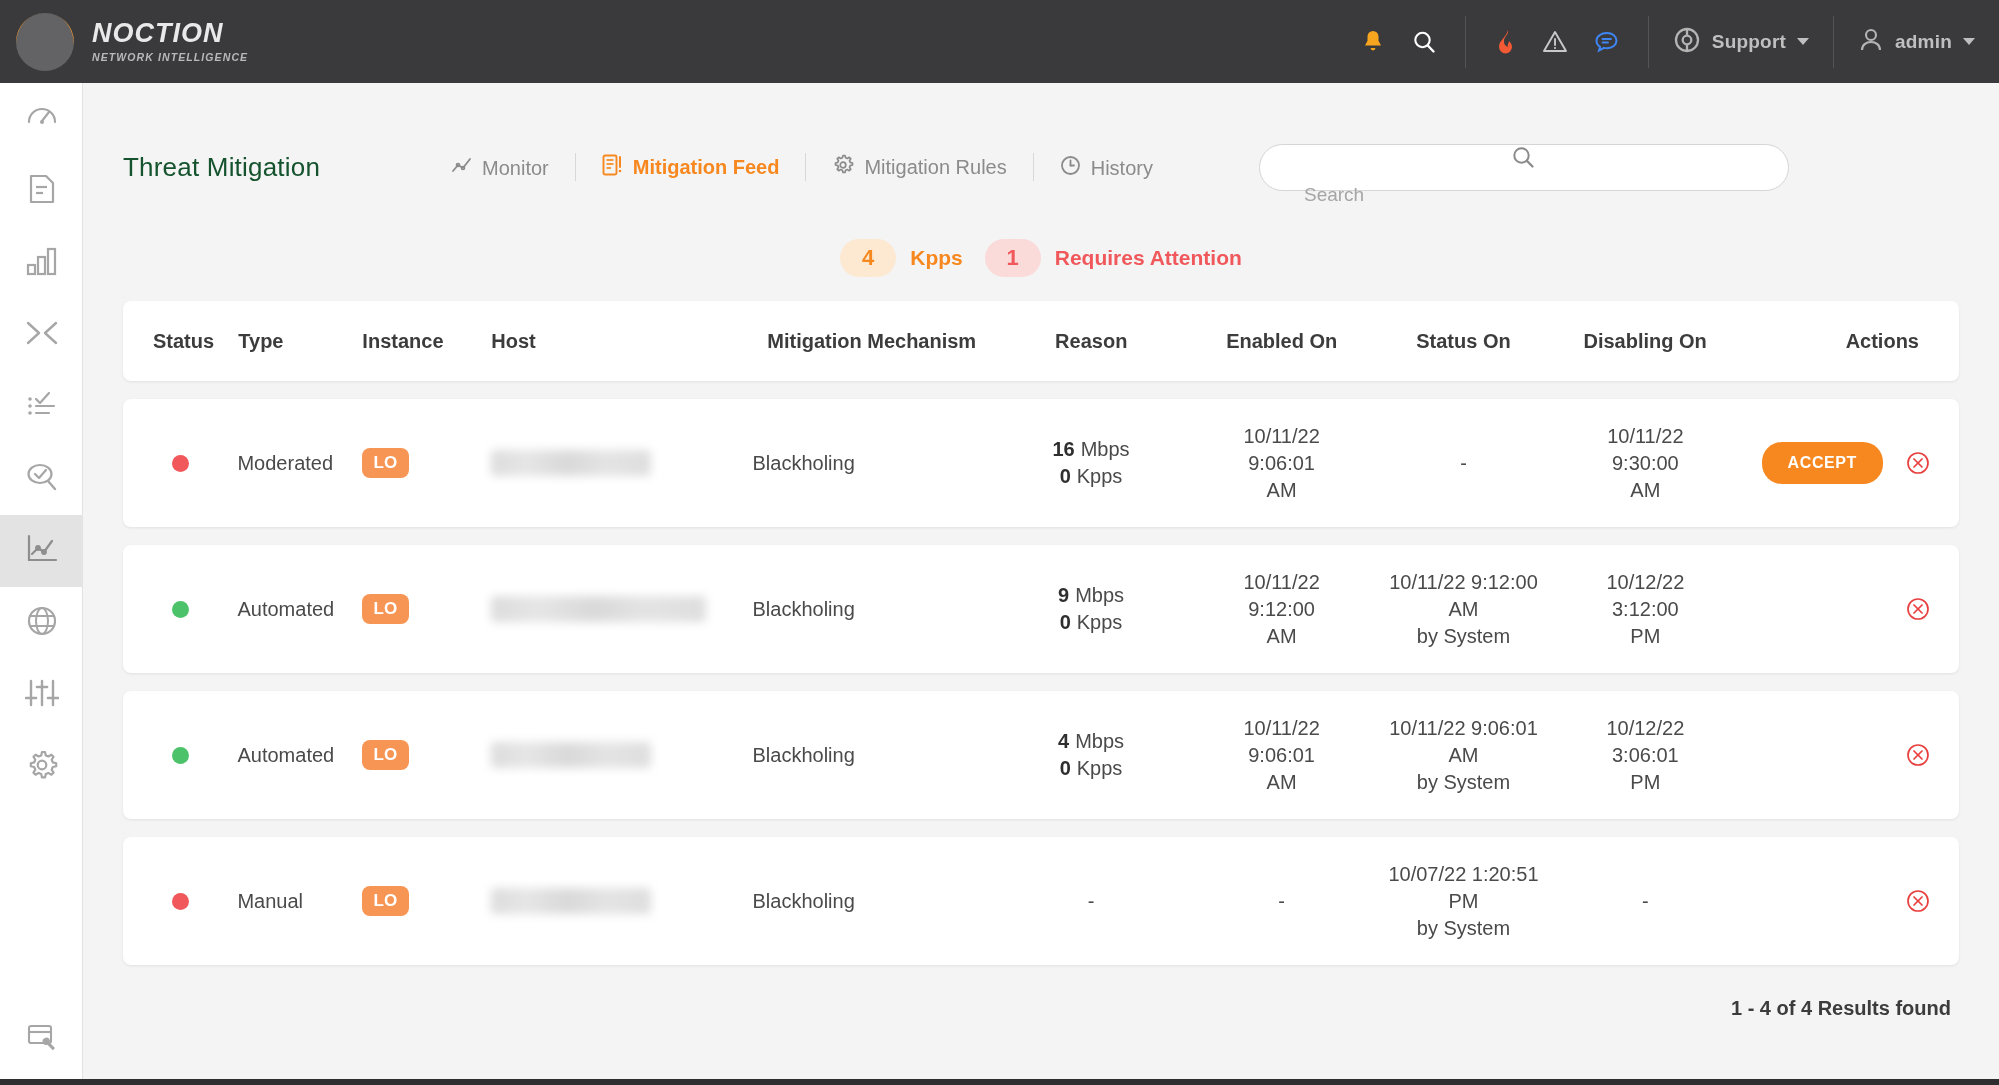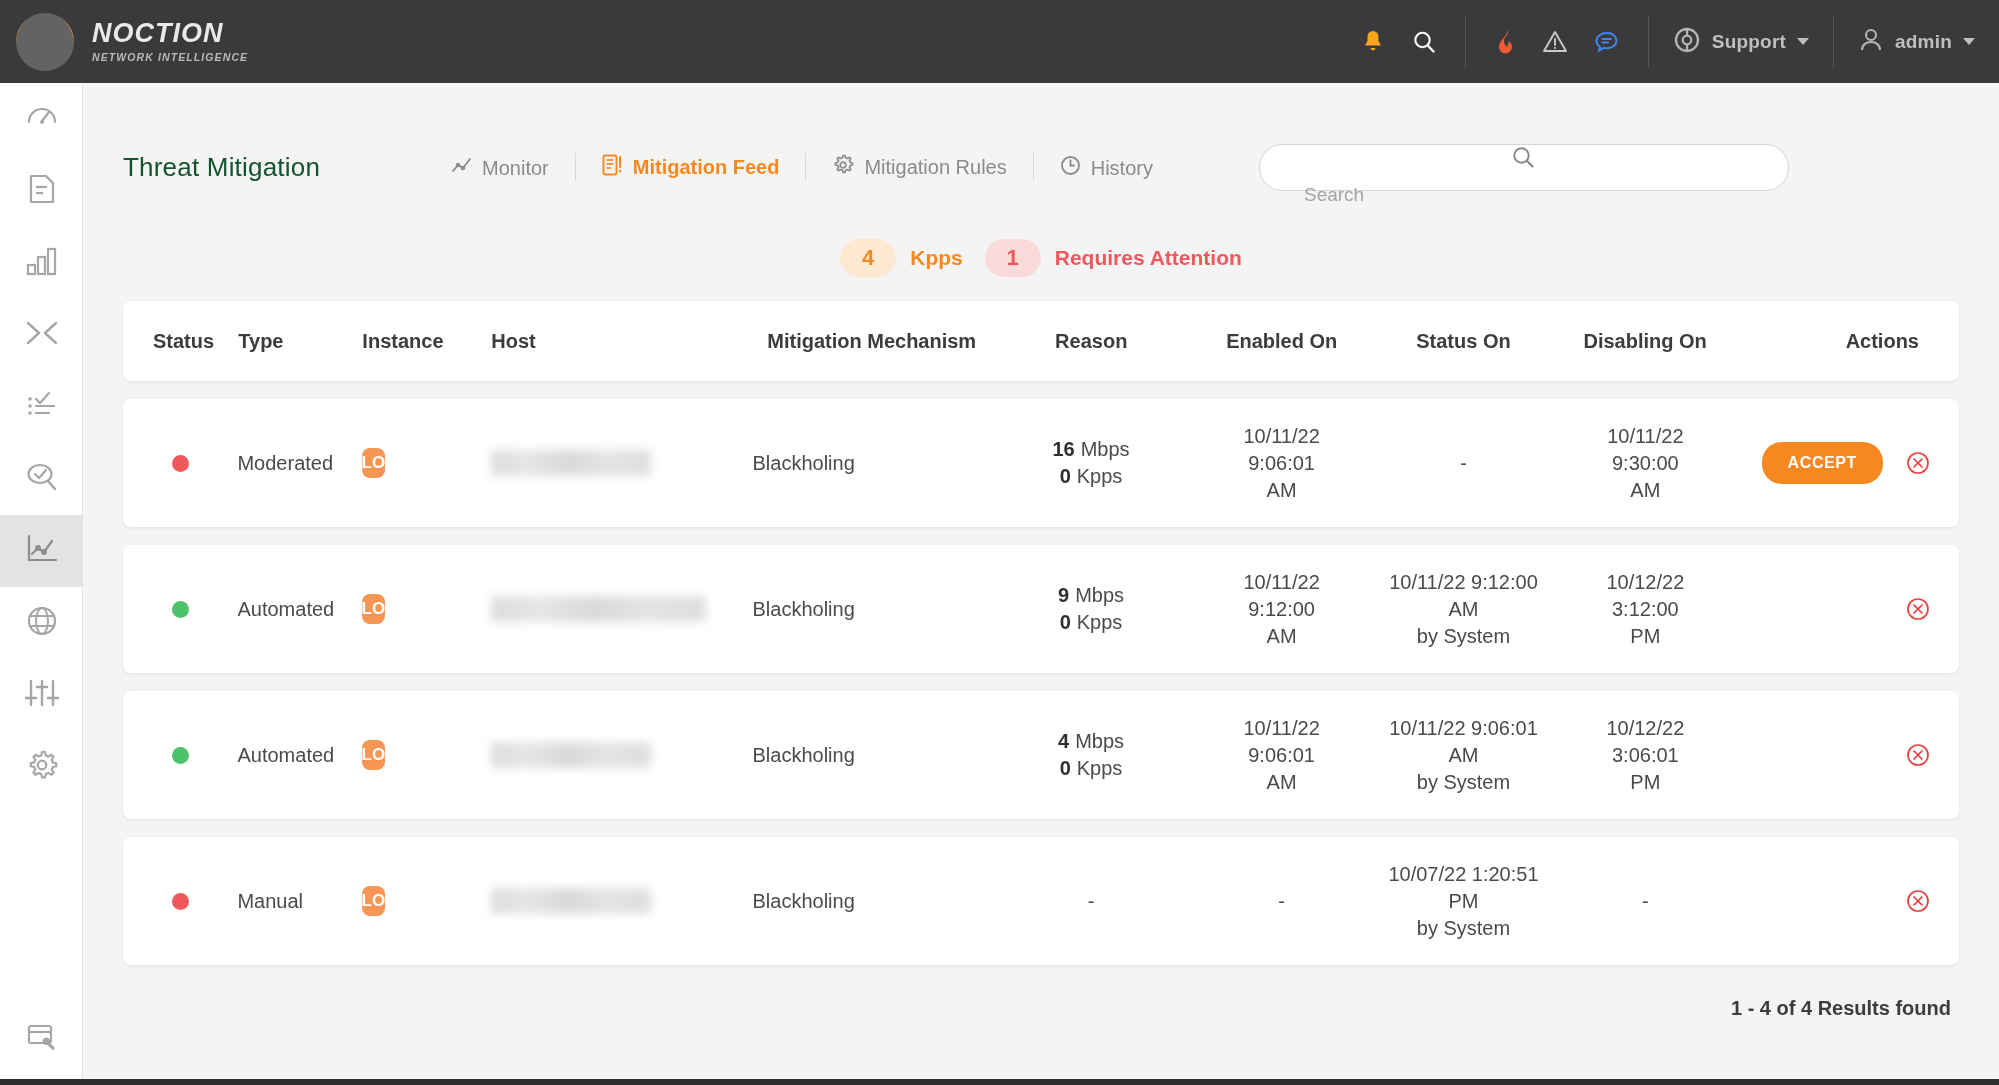--- a/index.html
+++ b/index.html
@@ -168,21 +168,21 @@
   .card.header .c-mech   { overflow: hidden; white-space: nowrap; text-align: center; }
   .card.header .c-act    { justify-content: flex-end; padding-right: 40px; }
 
   .dot { width: 17px; height: 17px; border-radius: 50%; }
   .dot.red   { background: #f0585b; }
   .dot.green { background: #4cc36a; }
 
   .inst-badge {
     background: #f79554; color: #fff;
     font-size: 17px; font-weight: bold;
-    border-radius: 8px; padding: 5px 0;
+    border-radius: 8px; padding: 5px 12px;
     cursor: pointer;
   }
 
   .redacted {
     height: 26px; border-radius: 4px;
     background: linear-gradient(90deg,#dcdcdc 0%,#e6e6e6 22%,#d9d9d9 48%,#e4e4e4 72%,#dedede 100%);
     filter: blur(5px);
   }
 
   .stack { display: flex; flex-direction: column; align-items: center; line-height: 1.35; }

